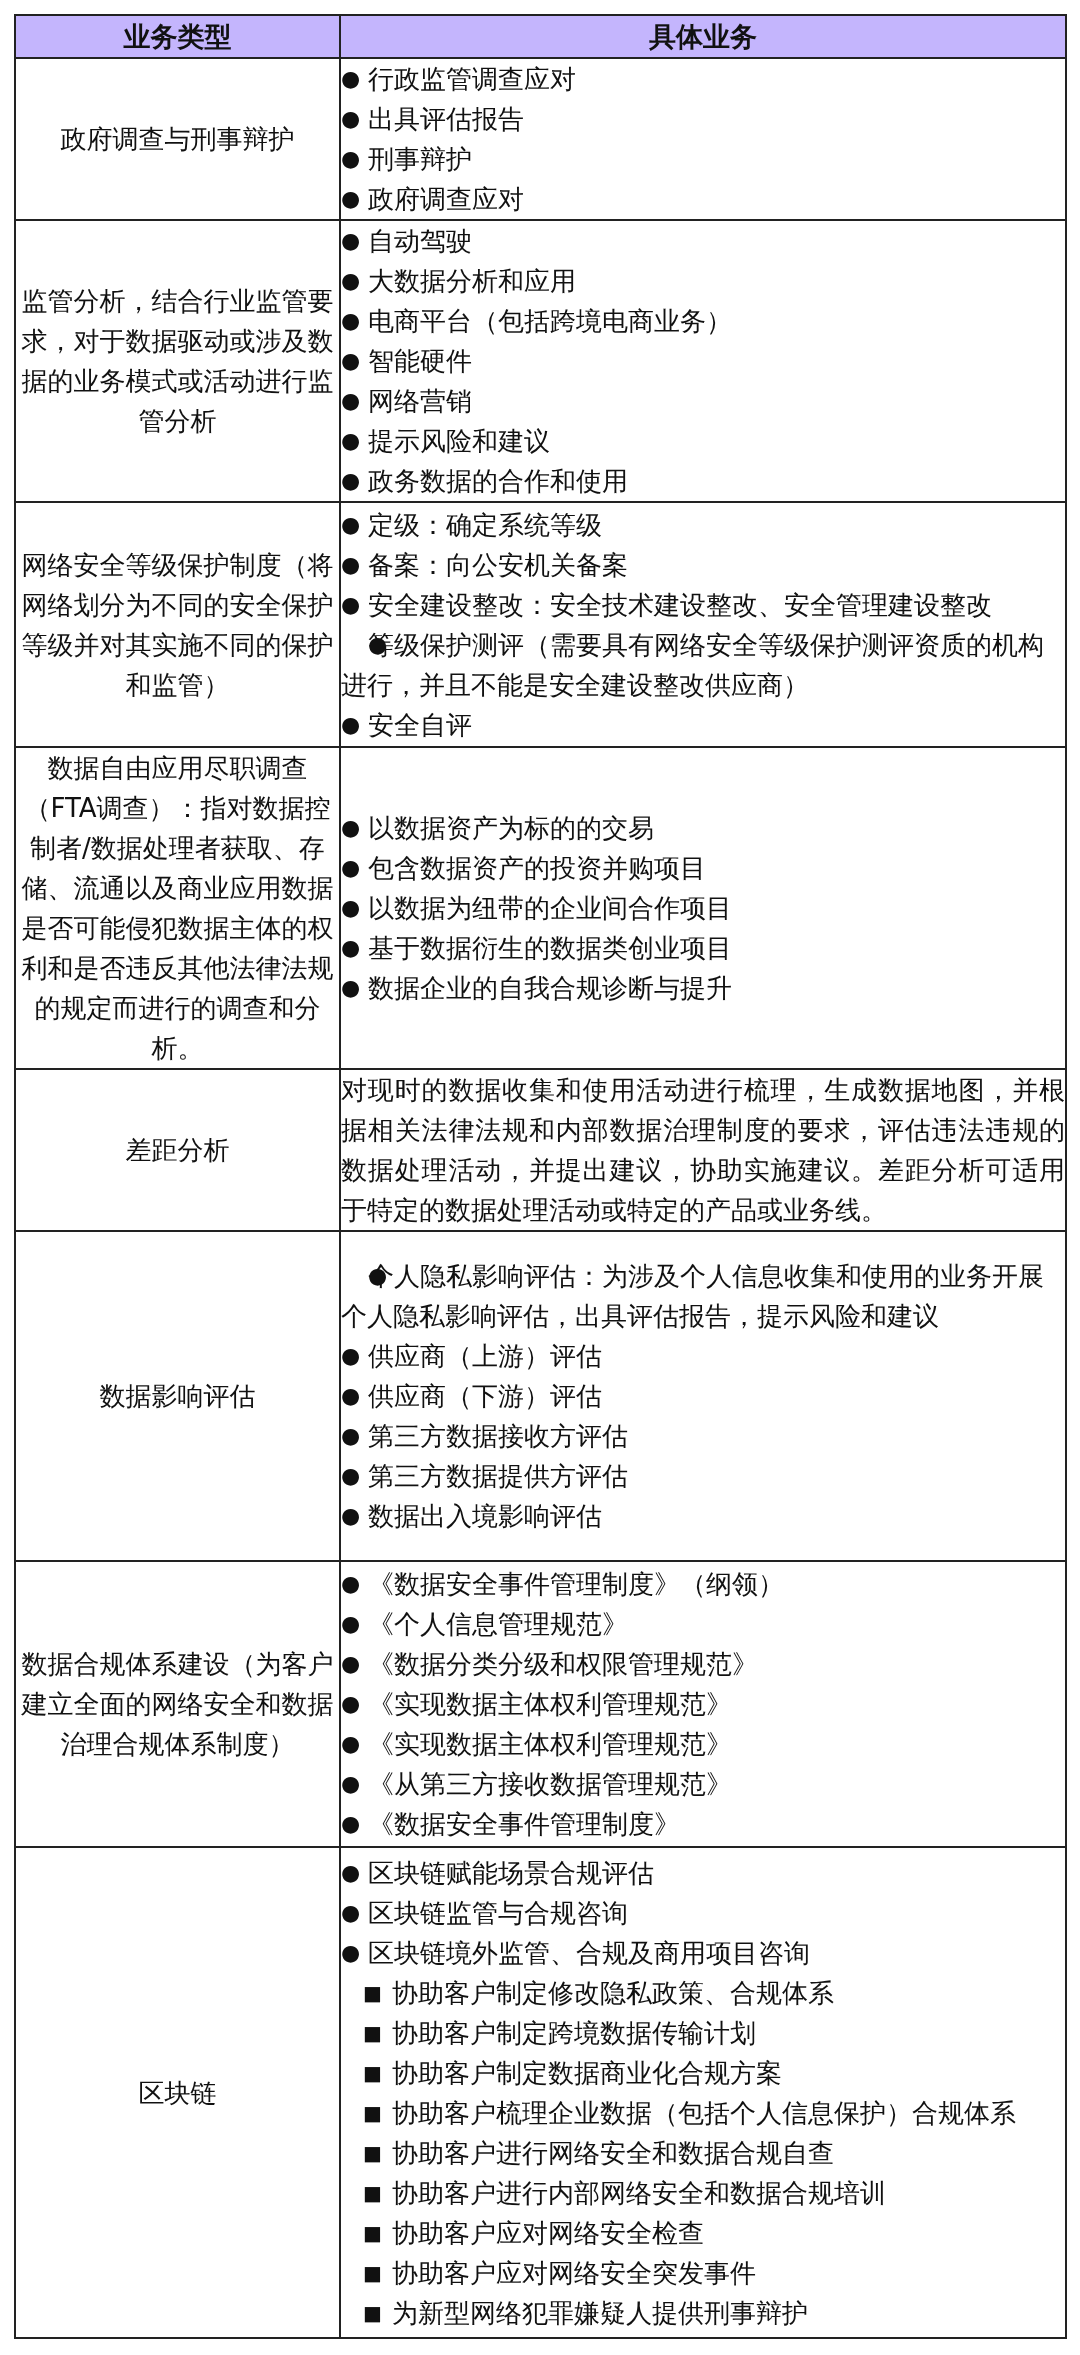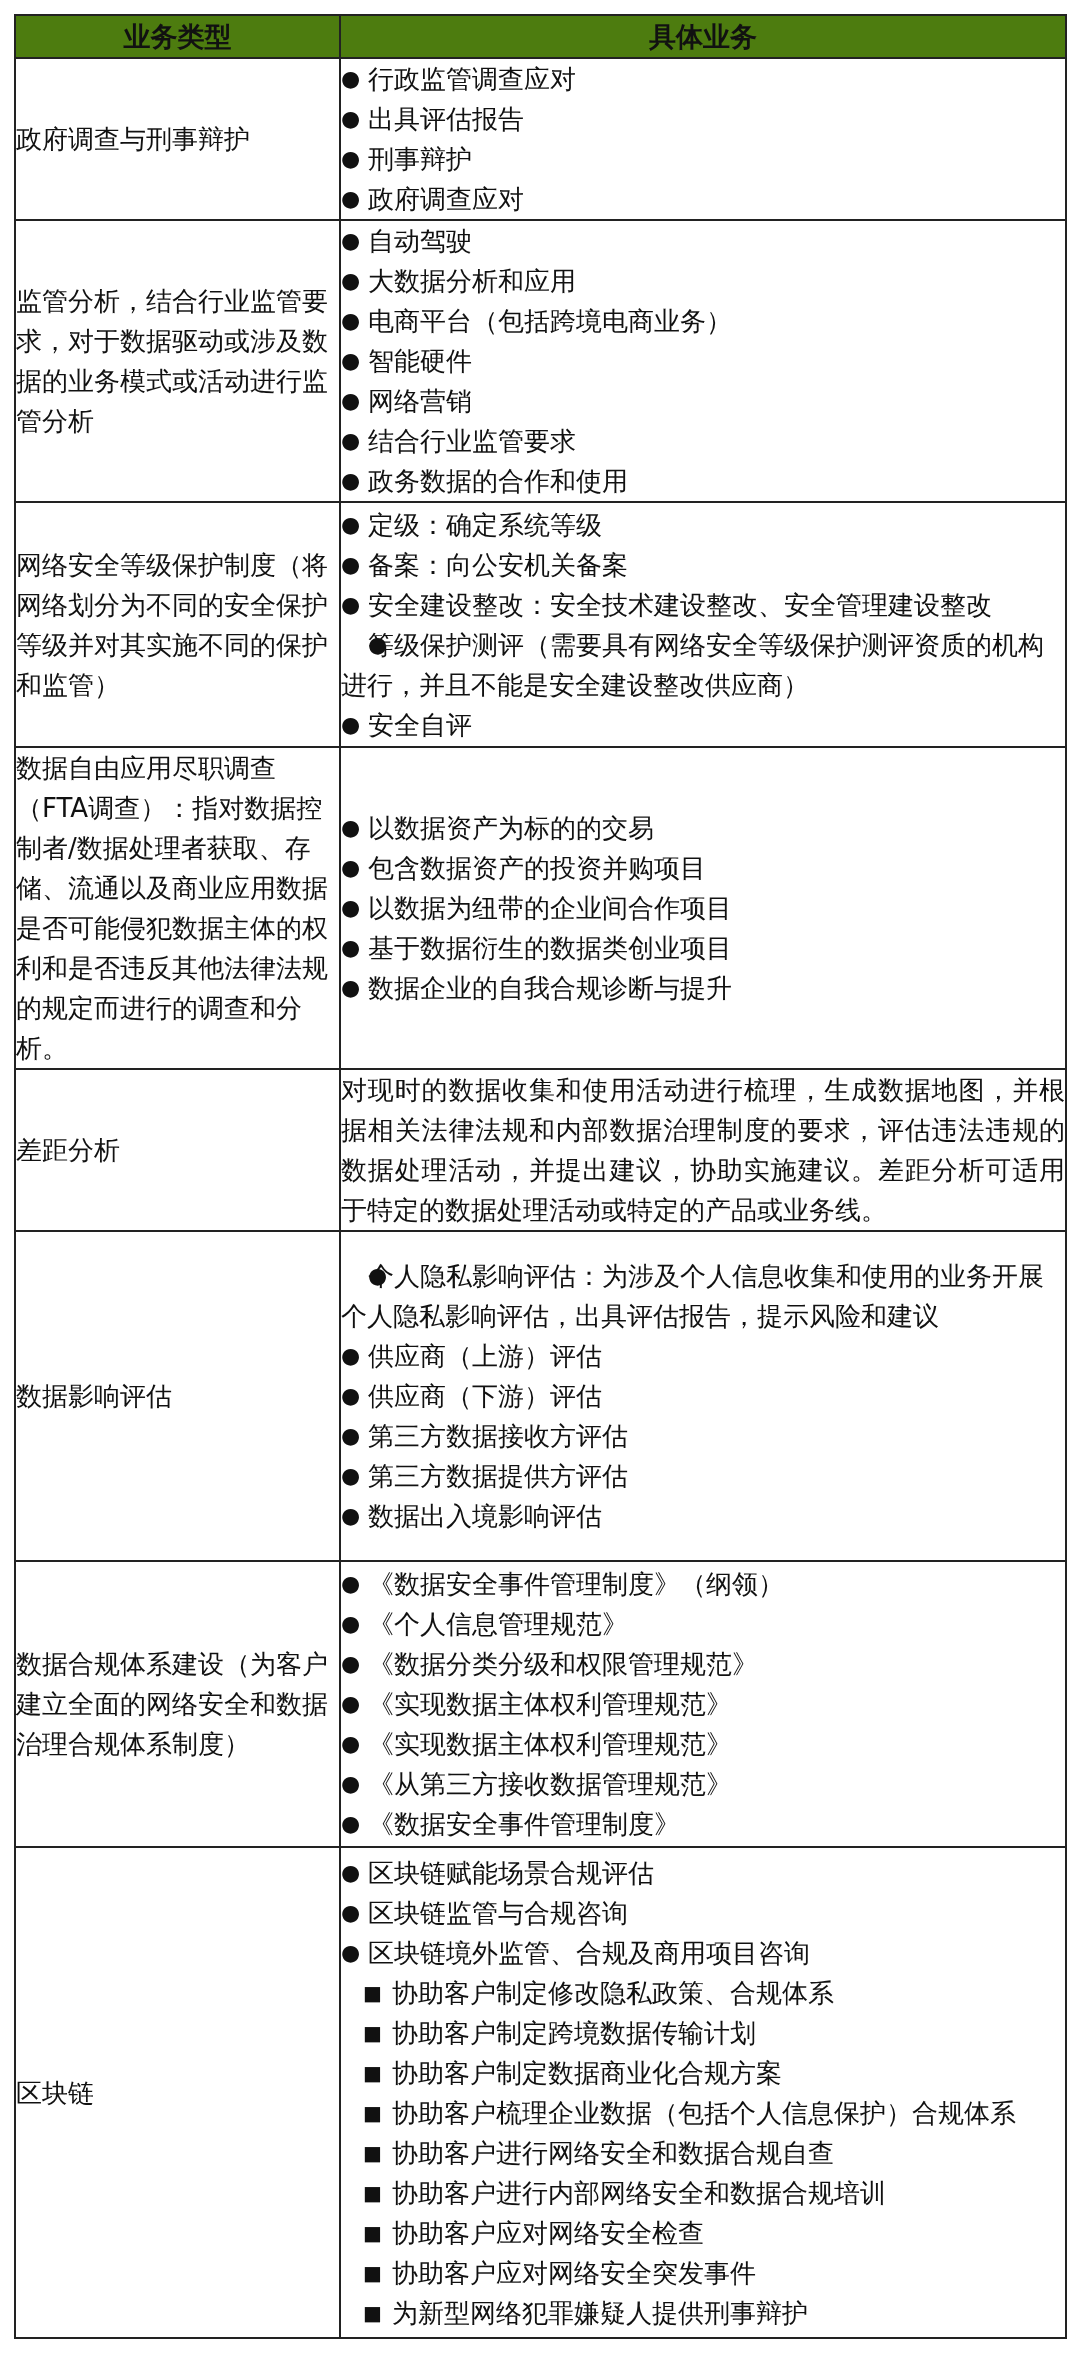--- a/index.html
+++ b/index.html
@@ -2,22 +2,22 @@
 <html><head>
 <meta charset="utf-8">
 <style>
   html, body { margin:0; padding:0; background:#ffffff; }
   body { width:1080px; height:2355px; position:relative; overflow:hidden;
          font-family:"DejaVu Sans","Liberation Sans",sans-serif; color:#111; }
   table.biz { position:absolute; left:14px; top:14px; width:1051px;
               border-collapse:collapse; table-layout:fixed; }
   table.biz td, table.biz th { border:2.5px solid #222; padding:0; vertical-align:middle; }
   col.c1 { width:325px; } col.c2 { width:726px; }
-  th { background:#4d7c0f; font-size:27px; font-weight:bold; height:41px; text-align:center; }
-  td.type { font-size:26px; line-height:40px; padding:0 6px 0 8px; text-align:left; }
+  th { background:#c4b5fd; font-size:27px; font-weight:bold; height:41px; text-align:center; }
+  td.type { font-size:26px; line-height:40px; padding:0 6px 0 8px; text-align:center; }
   td.detail { font-size:26px; line-height:40px; padding:0 4px 0 6px; }
   .li { position:relative; padding-left:27px; white-space:normal; }
   .li .dot { position:absolute; left:0; top:0; width:22px; text-align:left; font-size:22px; }
   .li.sub { padding-left:51px; }
   .li.sub .dot { left:22px; font-size:20px; }
   .li.nobr { white-space:nowrap; }
   .para { text-align:justify; }
 </style>
 </head>
 <body>
@@ -46,21 +46,21 @@
     </tr>
 
     <tr style="height:281px">
       <td class="type">监管分析，结合行业监管要求，对于数据驱动或涉及数据的业务模式或活动进行监管分析</td>
       <td class="detail">
         <div class="li"><span class="dot">●</span><span>自动驾驶</span></div>
         <div class="li"><span class="dot">●</span><span>大数据分析和应用</span></div>
         <div class="li"><span class="dot">●</span><span>电商平台（包括跨境电商业务）</span></div>
         <div class="li"><span class="dot">●</span><span>智能硬件</span></div>
         <div class="li"><span class="dot">●</span><span>网络营销</span></div>
-        <div class="li"><span class="dot">●</span><span>结合行业监管要求</span></div>
+        <div class="li"><span class="dot">●</span><span>提示风险和建议</span></div>
         <div class="li"><span class="dot">●</span><span>政务数据的合作和使用</span></div>
       </td>
     </tr>
 
     <tr style="height:245px">
       <td class="type">网络安全等级保护制度（将网络划分为不同的安全保护等级并对其实施不同的保护和监管）</td>
       <td class="detail">
         <div class="li"><span class="dot">●</span><span>定级：确定系统等级</span></div>
         <div class="li"><span class="dot">●</span><span>备案：向公安机关备案</span></div>
         <div class="li nobr"><span class="dot">●</span><span>安全建设整改：安全技术建设整改、安全管理建设整改</span></div>

